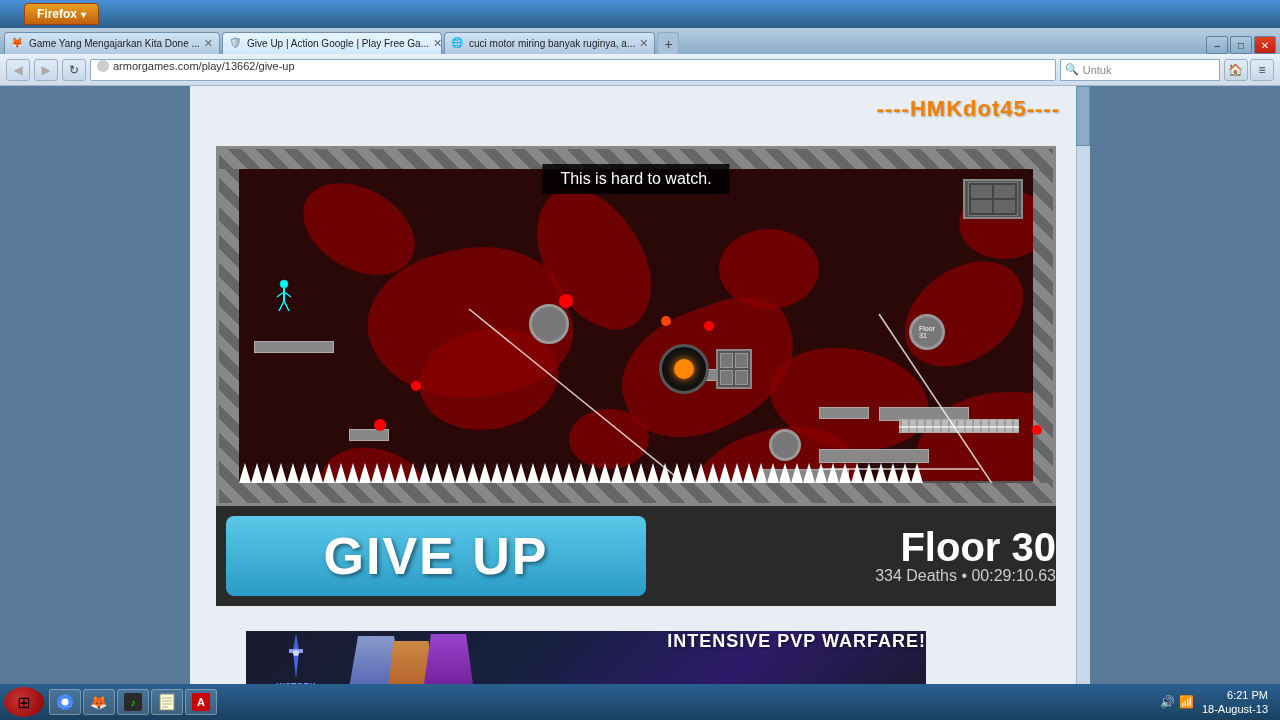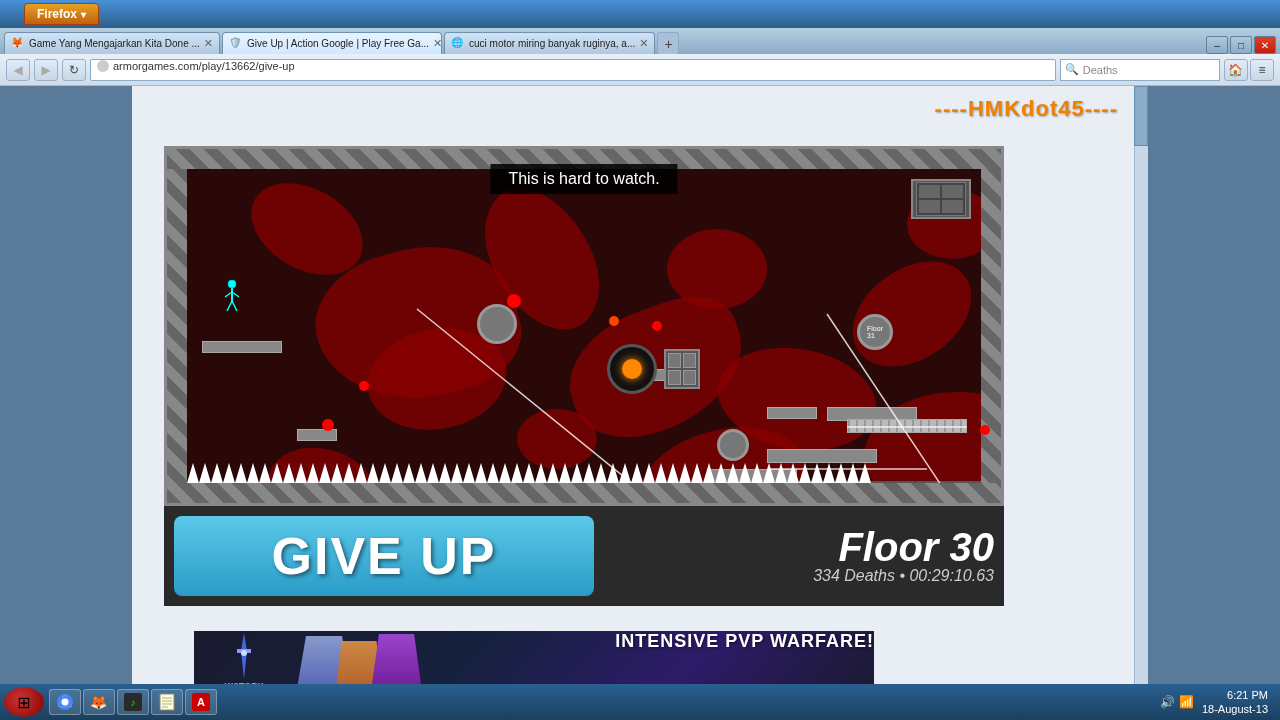--- a/index.html
+++ b/index.html
@@ -171,21 +171,21 @@
     
     .page-content {
       background: #5a7a9a;
       height: calc(720px - 28px - 26px - 32px);
       display: flex;
       justify-content: center;
       overflow: hidden;
     }
     .page-inner {
       background: #e8eef4;
-      width: 1016px;
+      width: 900px;
       height: 100%;
       position: relative;
       overflow: hidden;
     }
 
     
     .scrollbar-right {
       position: absolute;
       right: 0;
       top: 0;
@@ -214,21 +214,21 @@
       color: #f08000;
       letter-spacing: 1px;
       text-shadow: 1px 1px 2px rgba(0,0,0,0.3);
       z-index: 10;
     }
 
     
     .game-wrapper {
       position: absolute;
       top: 60px;
-      left: 32px;
+      left: 26px;
       width: 840px;
       height: 560px;
     }
 
     .game-canvas {
       width: 840px;
       height: 360px;
       background: #1a1a1a;
       position: relative;
       overflow: hidden;
@@ -371,23 +371,21 @@
       display: flex;
       align-items: center;
       justify-content: center;
     }
 
     .game-info {
       flex: 1;
       display: flex;
       flex-direction: column;
       align-items: flex-end;
-      padding-right: 10px;
-      color: white;
-      font-style: italic;
+      color: white;
     }
     .floor-label {
       font-size: 40px;
       font-weight: bold;
       color: white;
       line-height: 1;
     }
     .deaths-info {
       font-size: 16px;
       color: #ccc;
@@ -612,21 +610,21 @@
 <div class="nav-bar">
   <div class="nav-btn disabled">◀</div>
   <div class="nav-btn disabled">▶</div>
   <div class="nav-btn">↻</div>
   <div class="address-bar">
     <span class="address-icon"></span>
     <span>armorgames.com/play/13662/give-up</span>
   </div>
   <div class="search-bar">
     <span>🔍</span>
-    <span>Deaths</span>
+    <span>Untuk</span>
   </div>
   <div class="nav-right-btns">
     <div class="nav-btn">🏠</div>
     <div class="nav-btn">≡</div>
   </div>
 </div>
 
 <div class="page-content">
   <div class="page-inner">
 

